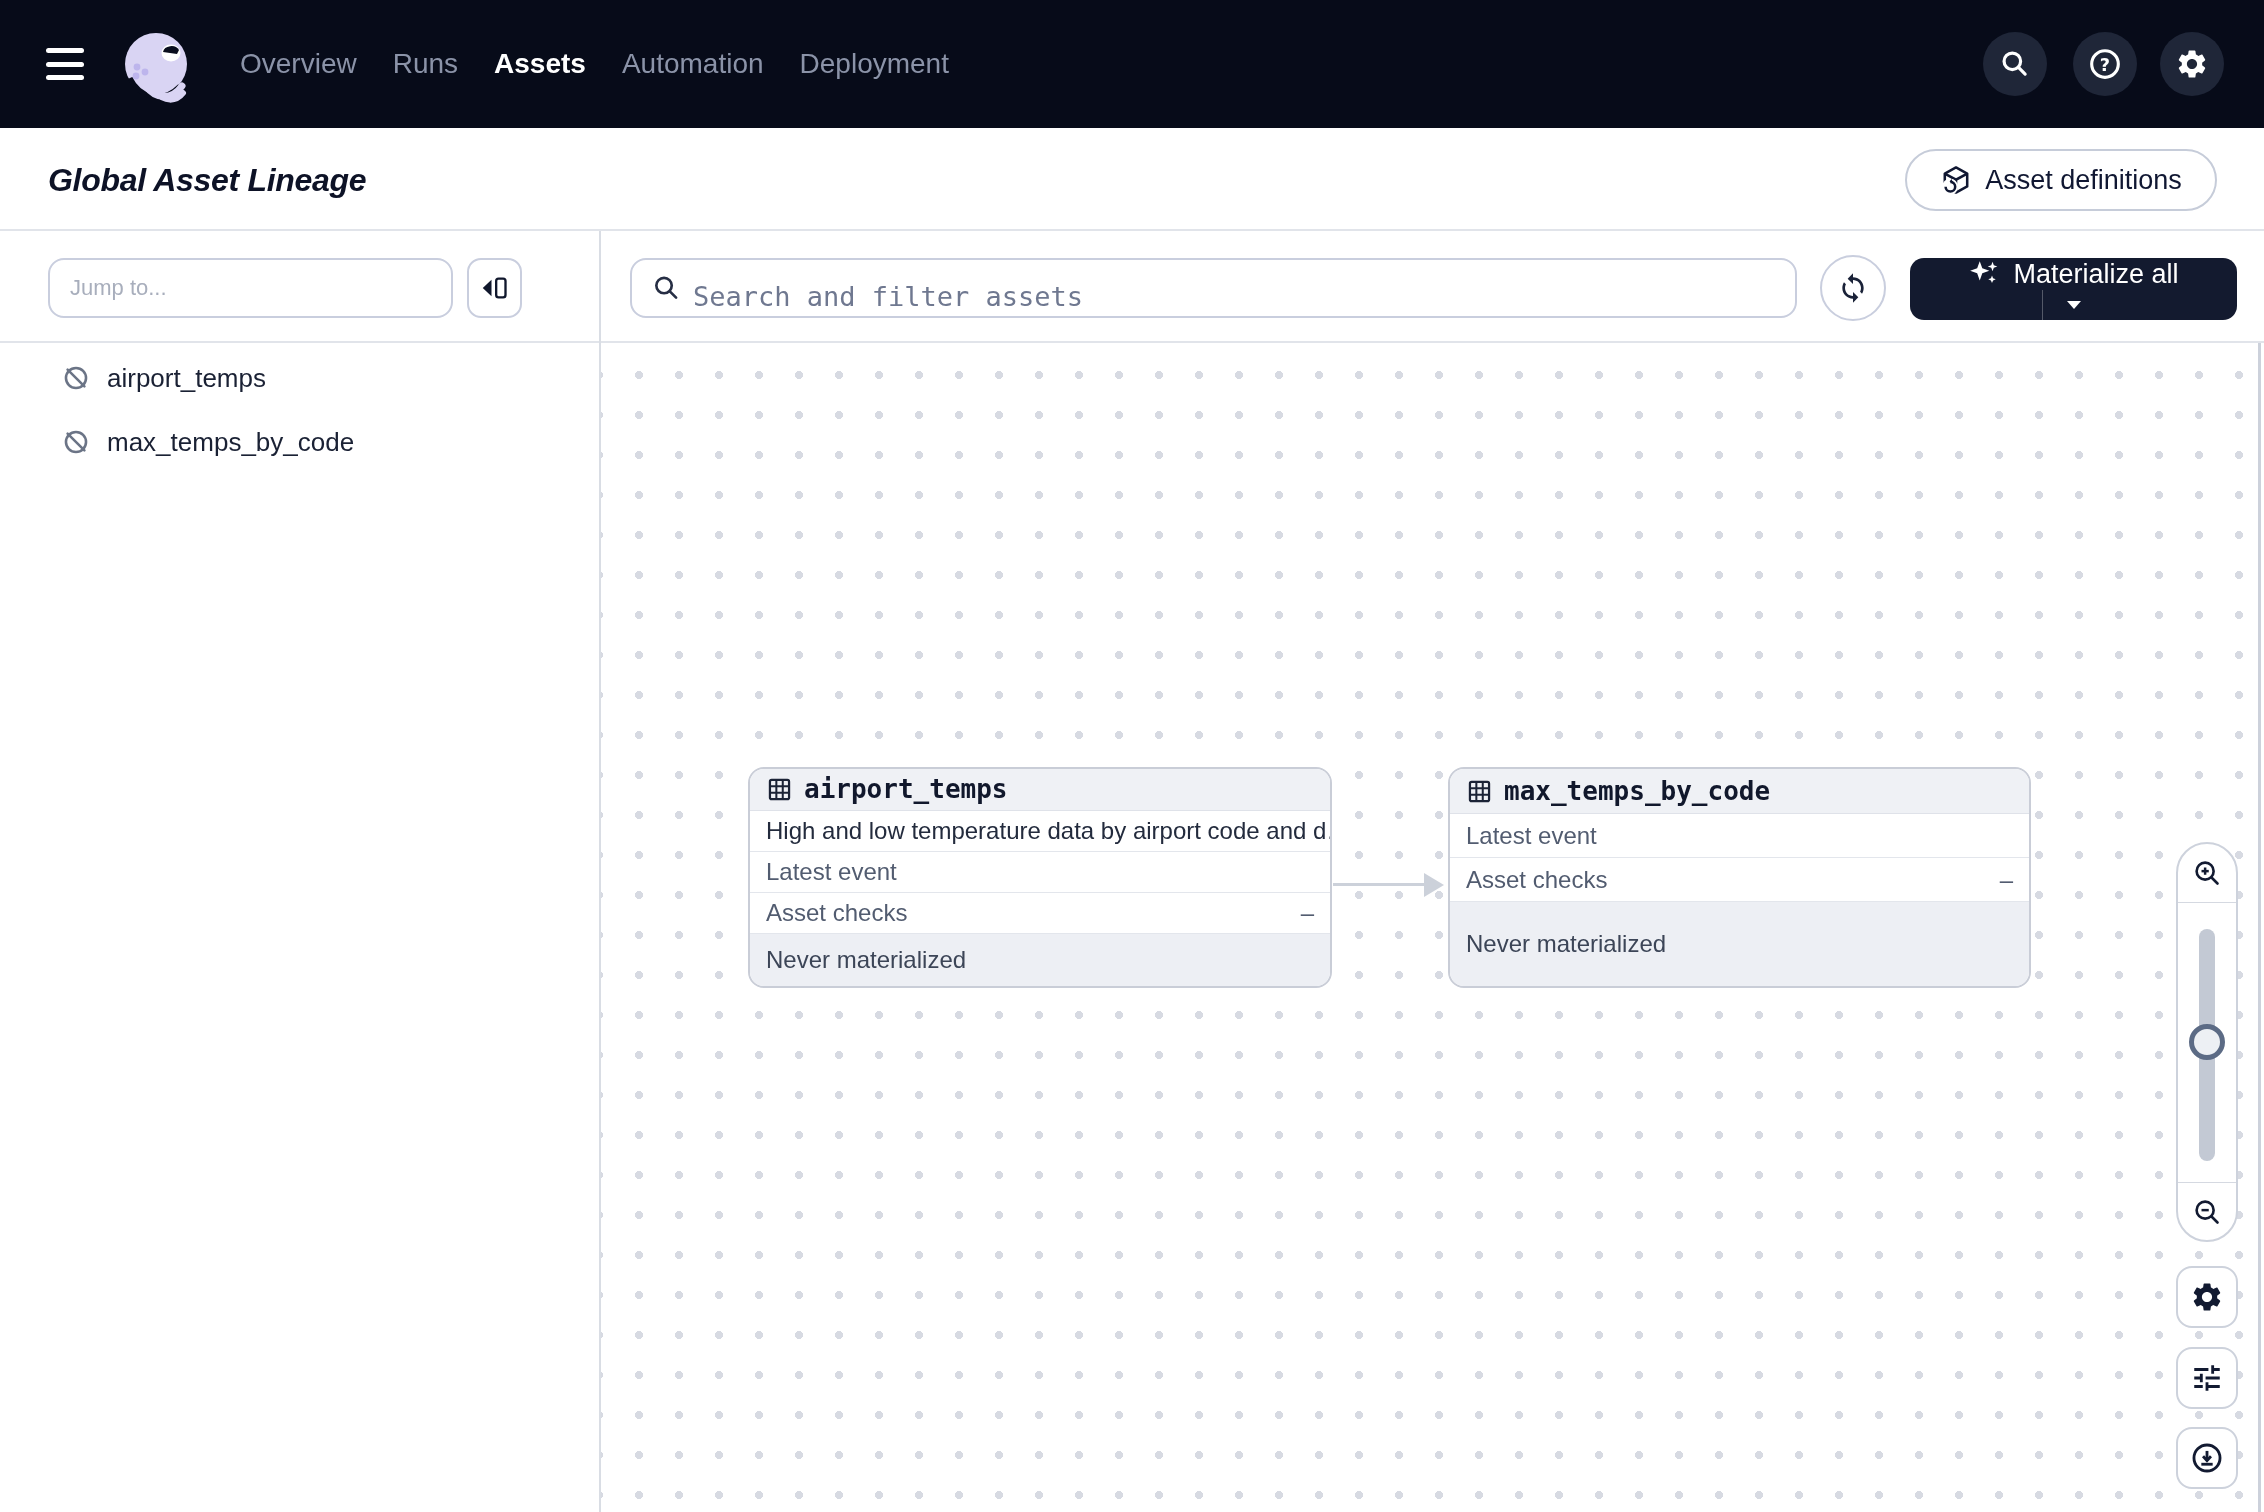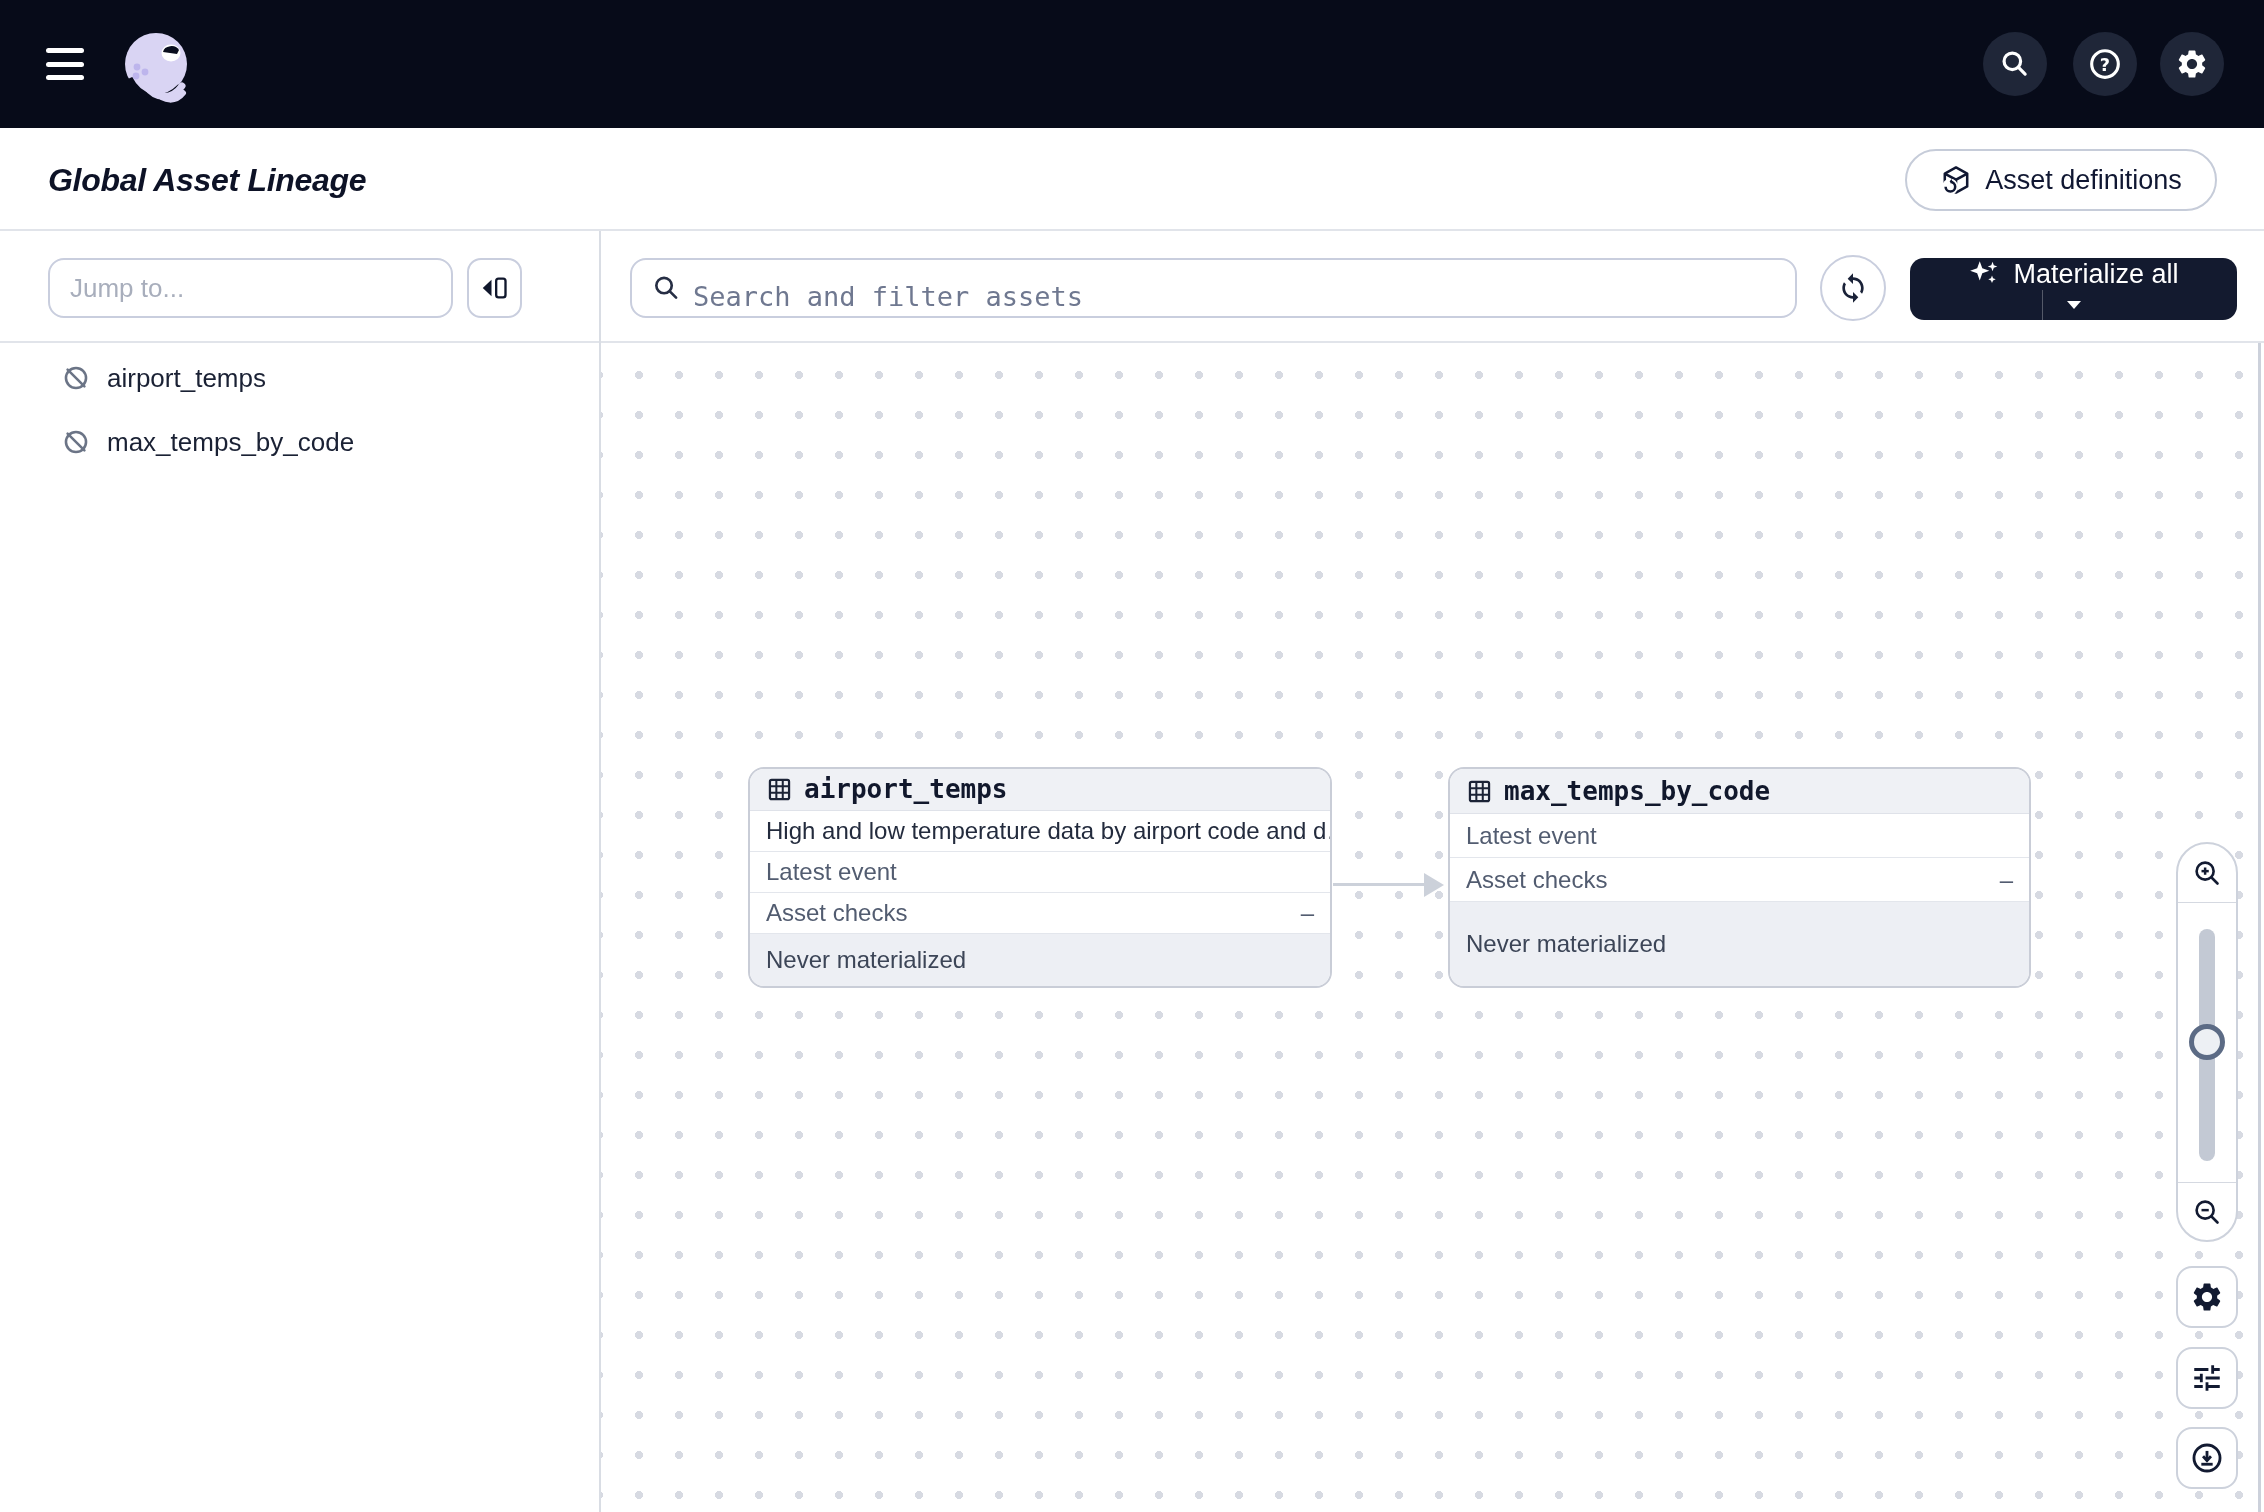--- a/index.html
+++ b/index.html
@@ -20,21 +20,21 @@
   
   .pagehead { left:0; top:128px; width:2264px; height:103px; background:#fff; border-bottom:2px solid #e1e4ea; }
   .pagetitle { left:48px; top:162px; font-size:32px; font-weight:700; color:#0d1226; letter-spacing:-0.3px;font-style:italic; }
   .reload-btn { left:1905px; top:149px; width:312px; height:62px; border:2px solid #c6ccd9; border-radius:31px; background:#fff;
     display:flex; align-items:center; justify-content:center; gap:13px; font-size:27px; color:#101732; cursor:pointer; }
 
   
   .toolbar { left:0; top:231px; width:2264px; height:112px; background:#fff; border-bottom:2px solid #e1e4ea; }
   .input-box { border:2px solid #c9cede; border-radius:16px; background:#fff; display:flex; align-items:center; }
   .jump-box { left:48px; top:258px; width:405px; height:60px; padding:0 20px; }
-  .jump-box input { border:none; outline:none; width:100%; font-size:26px; color:#c2410c; font-family:"Liberation Sans",sans-serif; background:transparent; }
+  .jump-box input { border:none; outline:none; width:100%; font-size:22px; color:#c2410c; font-family:"Liberation Sans",sans-serif; background:transparent; }
   .jump-box input::placeholder { color:#a8aebc; }
   .collapse-btn { left:467px; top:258px; width:55px; height:60px; border:2px solid #c9cede; border-radius:14px; background:#fff; display:flex; align-items:center; justify-content:center; cursor:pointer; }
   .search-box { left:630px; top:258px; width:1167px; height:60px; padding:0 20px; gap:12px; }
   .search-box input { border:none; outline:none; width:100%; font-size:27px; color:#2a3145; font-family:"DejaVu Sans Mono", monospace; background:transparent;margin-top:17px; }
   .search-box input::placeholder { color:#6f7890; }
   .refresh-btn { left:1820px; top:255px; width:66px; height:66px; border:2px solid #c9cede; border-radius:50%; background:#fff; display:flex; align-items:center; justify-content:center; cursor:pointer; }
   .materialize-btn { left:1910px; top:258px; width:327px; height:62px; background:#131a2f; border-radius:14px; display:flex; align-items:center; color:#fff; cursor:pointer;flex-direction:column; }
   .materialize-main { flex:1; display:flex; align-items:center; justify-content:center; gap:13px; font-size:27px; font-weight:500; }
   .materialize-caret { width:64px; height:100%; border-left:1px solid rgba(255,255,255,0.28); display:flex; align-items:center; justify-content:center; }
 
@@ -93,20 +93,27 @@
       <path d="M47 26 a 8.5 7 0 0 1 16 -2 l -2 4 z" fill="#0a0e1e"></path>
       <circle cx="21" cy="41" r="3.4" fill="#bdb5ec"></circle>
       <circle cx="29" cy="46" r="3.4" fill="#bdb5ec"></circle>
       <circle cx="20" cy="50" r="3.4" fill="#bdb5ec"></circle>
       <path d="M14 52 C 24 72, 46 78, 64 60" stroke="#070b19" stroke-width="5" fill="none"></path>
       <path d="M30 60 C 40 74, 56 74, 66 60" stroke="#d9d4f3" stroke-width="7" fill="none" stroke-linecap="round"></path>
       <path d="M40 66 C 48 76, 60 76, 67 67" stroke="#d9d4f3" stroke-width="6" fill="none" stroke-linecap="round"></path>
     </svg>
   </div>
 
+  <div class="abs navlinks">
+    <div class="navlink">Overview</div>
+    <div class="navlink">Runs</div>
+    <div class="navlink active">Assets</div>
+    <div class="navlink">Automation</div>
+    <div class="navlink">Deployment</div>
+  </div>
 
   <div class="abs nav-circle" style="left:1983px; top:32px;">
     <svg width="32" height="32" viewBox="0 0 24 24">
       <circle cx="10" cy="10" r="6.2" stroke="#fff" stroke-width="2.4" fill="none"></circle>
       <line x1="14.8" y1="14.8" x2="19.6" y2="19.6" stroke="#fff" stroke-width="2.4" stroke-linecap="round"></line>
     </svg>
   </div>
   <div class="abs nav-circle" style="left:2073px; top:32px;">
     <svg width="34" height="34" viewBox="0 0 24 24">
       <circle cx="12" cy="12" r="9.4" stroke="#fff" stroke-width="2.2" fill="none"></circle>

